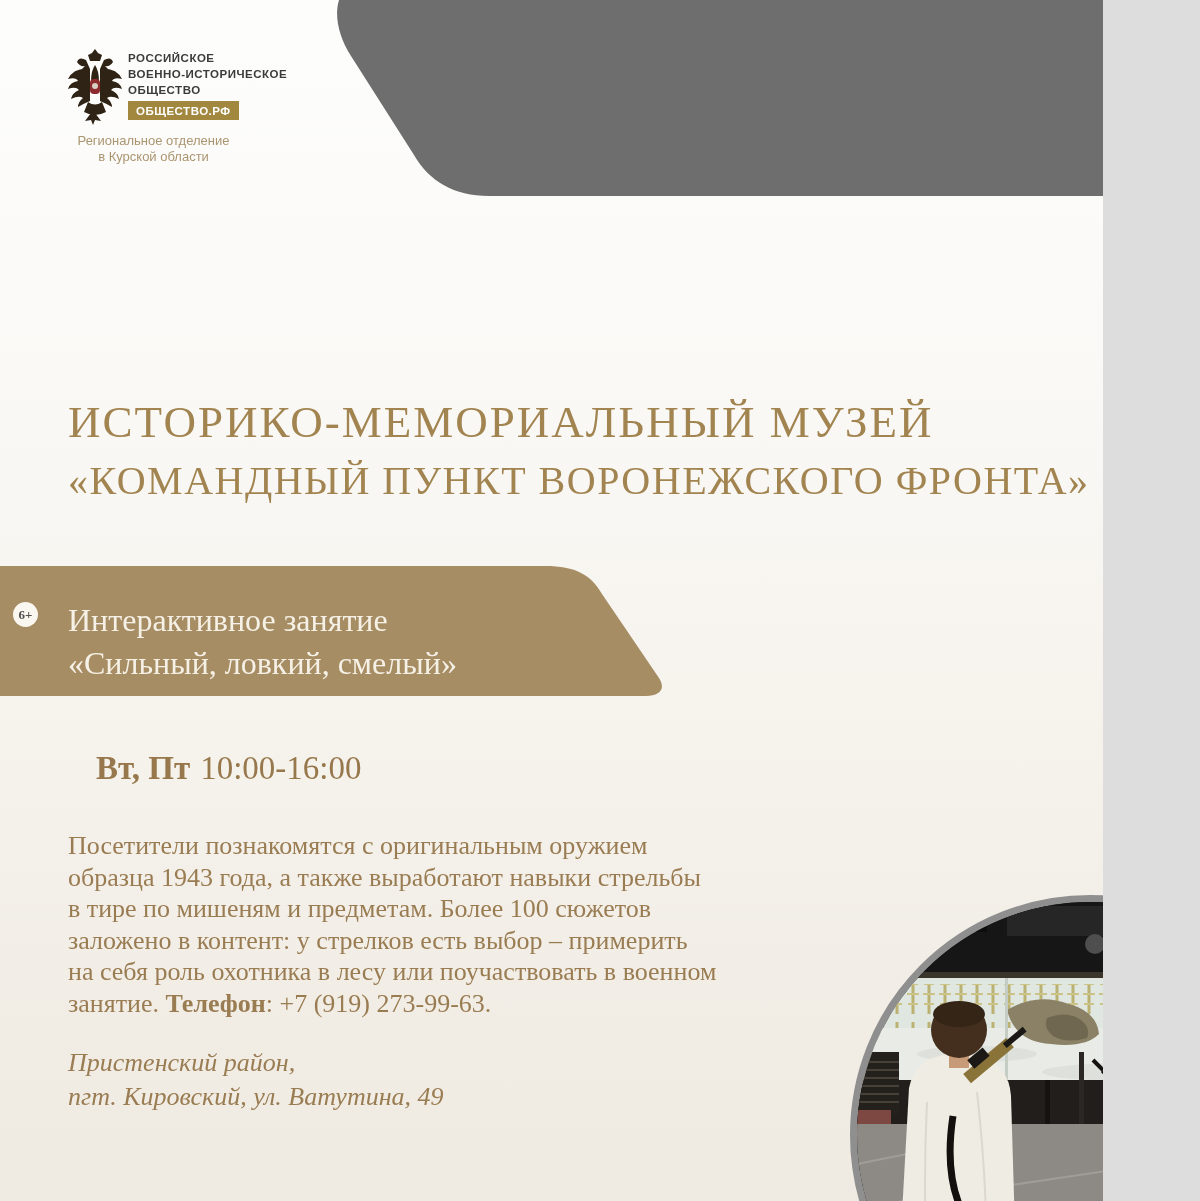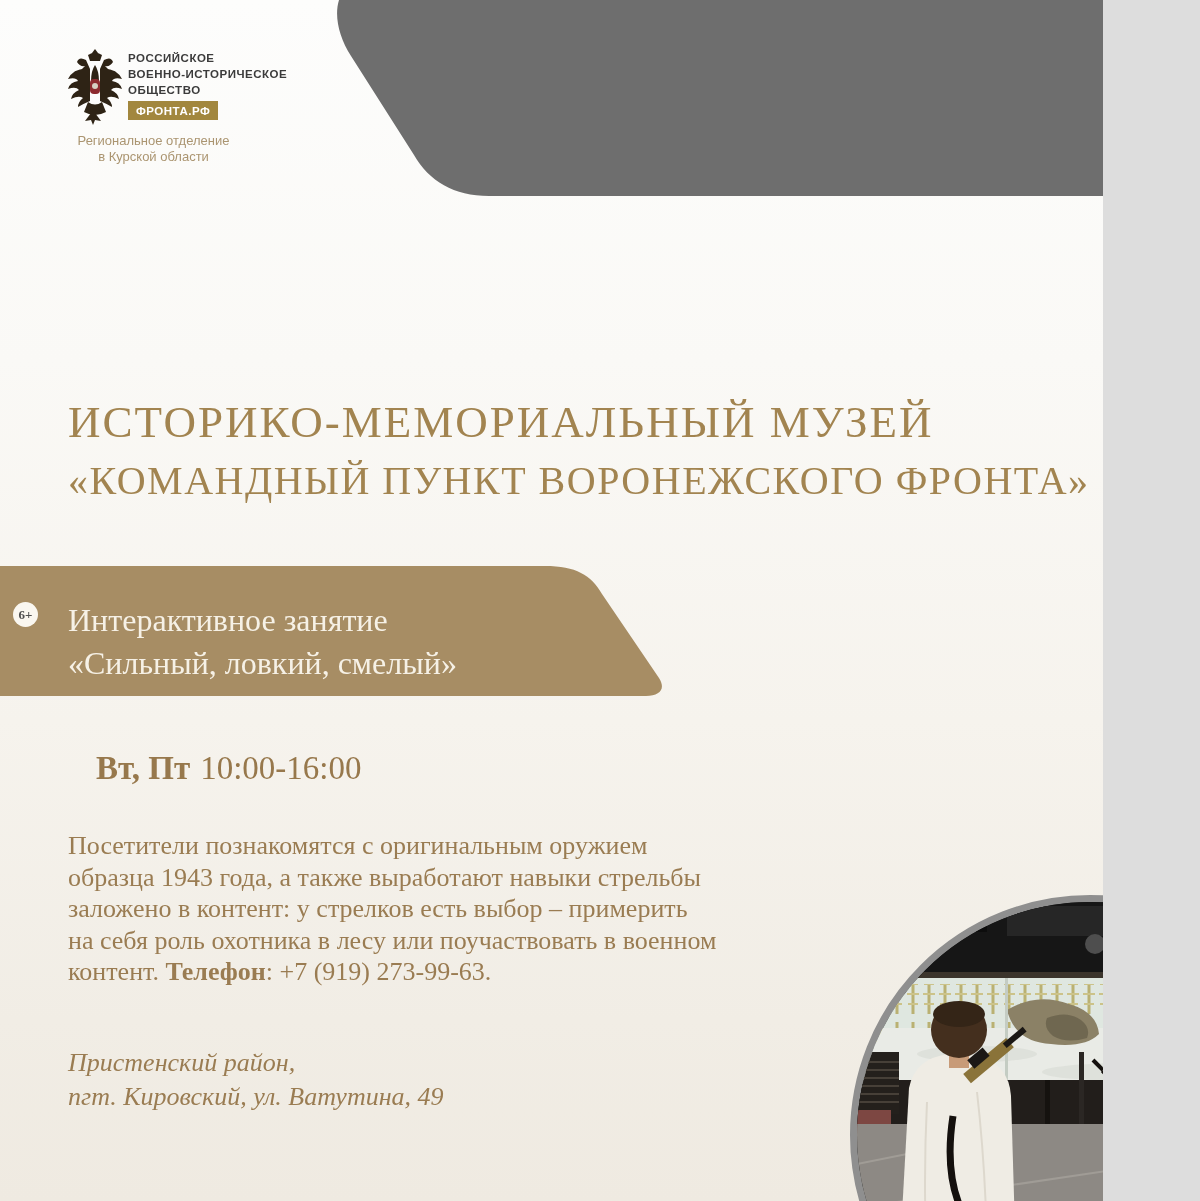--- a/index.html
+++ b/index.html
@@ -63,21 +63,21 @@
         <path d="M25,66 l-6,8 6,-1 2,5 2,-5 6,1 -6,-8 z"></path>
       </g>
       <rect x="24" y="32" width="10" height="15" rx="4" fill="#8d2a2e"></rect>
       <circle cx="29" cy="39" r="3" fill="#d8cfc2"></circle>
     </svg>
     <div class="org-name">
       <div>РОССИЙСКОЕ</div>
       <div>ВОЕННО-ИСТОРИЧЕСКОЕ</div>
       <div>ОБЩЕСТВО</div>
     </div>
-    <div class="hist-badge">ФРОНТА.РФ</div>
+    <div class="hist-badge">ОБЩЕСТВО.РФ</div>
     <div class="regional">
       <div>Региональное отделение</div>
       <div>в Курской области</div>
     </div>
   </div>
 
   <div class="abs main-title">
     <div class="t1">ИСТОРИКО-МЕМОРИАЛЬНЫЙ МУЗЕЙ</div>
     <div class="t2">«КОМАНДНЫЙ ПУНКТ ВОРОНЕЖСКОГО ФРОНТА»</div>
   </div>
@@ -91,23 +91,24 @@
     <div>«Сильный, ловкий, смелый»</div>
   </div>
 
   <div class="abs schedule">
     <span class="days">Вт, Пт</span><span class="time">10:00-16:00</span>
   </div>
 
   <div class="abs descr">
     <div>Посетители познакомятся с оригинальным оружием</div>
     <div>образца 1943 года, а также выработают навыки стрельбы</div>
+    <div>в тире по мишеням и предметам. Более 100 сюжетов</div>
     <div>заложено в контент: у стрелков есть выбор – примерить</div>
     <div>на себя роль охотника в лесу или поучаствовать в военном</div>
-    <div><span>контент. </span><b>Телефон</b><span>: +7 (919) 273-99-63.</span></div>
+    <div><span>занятие. </span><b>Телефон</b><span>: +7 (919) 273-99-63.</span></div>
   </div>
 
   <div class="abs address">
     <div>Пристенский район,</div>
     <div>пгт. Кировский, ул. Ватутина, 49</div>
   </div>
 
   <div class="abs photo-wrap">
     <svg width="466" height="466" viewBox="0 0 466 466">
 

